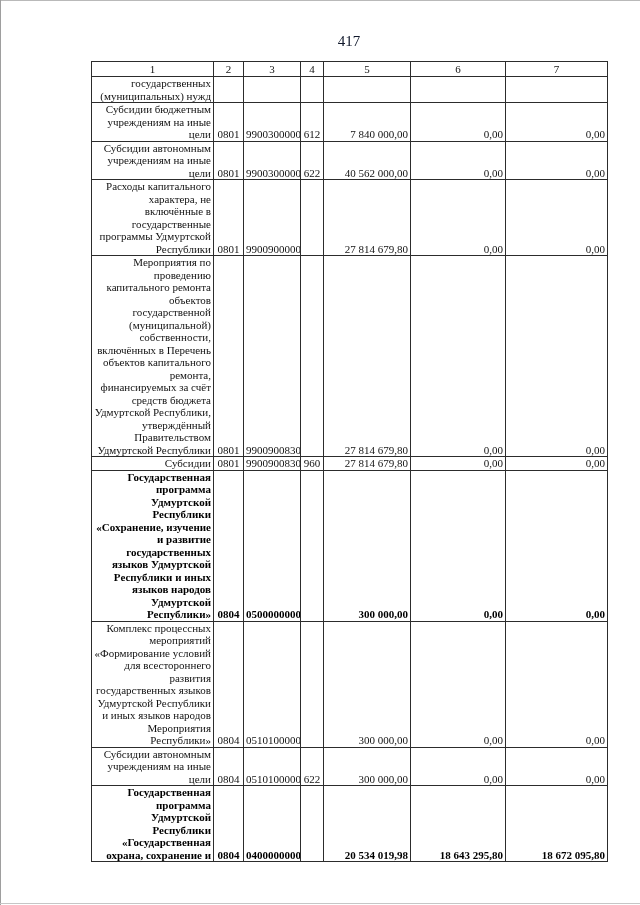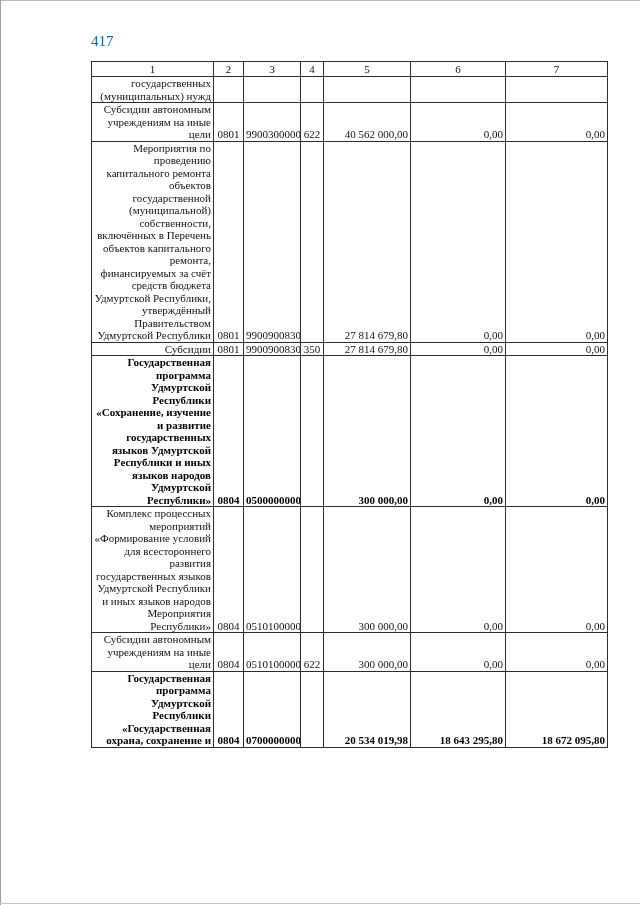--- a/index.html
+++ b/index.html
@@ -22,23 +22,24 @@
 
   .content {
     position: absolute;
     left: 91px;
     top: 0;
     width: 516px;
   }
   .page-number {
     margin-top: 33px;
     margin-bottom: 12px;
+    text-align: center;
     font-size: 15px;
     line-height: 16px;
-    color: #0369a1;
+    color: #0f172a;
   }
   table.budget {
     border-collapse: collapse;
     table-layout: fixed;
     width: 516px;
   }
   table.budget th,
   table.budget td {
     border: 1px solid #2c2c2c;
     font-family: "Liberation Serif", serif;
@@ -114,42 +115,60 @@
         <tr>
           <td class="desc">государственных (муниципальных) нужд</td>
           <td class="code"></td>
           <td class="code"></td>
           <td class="code"></td>
           <td class="num"></td>
           <td class="num"></td>
           <td class="num"></td>
         </tr>
         <tr>
+          <td class="desc">Субсидии бюджетным учреждениям на иные цели</td>
+          <td class="code">0801</td>
+          <td class="code">9900300000</td>
+          <td class="code">612</td>
+          <td class="num">7 840 000,00</td>
+          <td class="num">0,00</td>
+          <td class="num">0,00</td>
+        </tr>
+        <tr>
           <td class="desc">Субсидии автономным учреждениям на иные цели</td>
           <td class="code">0801</td>
           <td class="code">9900300000</td>
           <td class="code">622</td>
           <td class="num">40 562 000,00</td>
           <td class="num">0,00</td>
           <td class="num">0,00</td>
         </tr>
         <tr>
+          <td class="desc">Расходы капитального характера, не включённые в государственные программы Удмуртской Республики</td>
+          <td class="code">0801</td>
+          <td class="code">9900900000</td>
+          <td class="code"></td>
+          <td class="num">27 814 679,80</td>
+          <td class="num">0,00</td>
+          <td class="num">0,00</td>
+        </tr>
+        <tr>
           <td class="desc">Мероприятия по проведению капитального ремонта объектов государственной (муниципальной) собственности, включённых в Перечень объектов капитального ремонта, финансируемых за счёт средств бюджета Удмуртской Республики, утверждённый Правительством Удмуртской Республики</td>
           <td class="code">0801</td>
           <td class="code">9900900830</td>
           <td class="code"></td>
           <td class="num">27 814 679,80</td>
           <td class="num">0,00</td>
           <td class="num">0,00</td>
         </tr>
         <tr>
           <td class="desc">Субсидии</td>
           <td class="code">0801</td>
           <td class="code">9900900830</td>
-          <td class="code">350</td>
+          <td class="code">960</td>
           <td class="num">27 814 679,80</td>
           <td class="num">0,00</td>
           <td class="num">0,00</td>
         </tr>
         <tr class="bold">
           <td class="desc">Государственная программа Удмуртской Республики «Сохранение, изучение и развитие государственных языков Удмуртской Республики и иных языков народов Удмуртской Республики»</td>
           <td class="code">0804</td>
           <td class="code">0500000000</td>
           <td class="code"></td>
           <td class="num">300 000,00</td>
@@ -170,21 +189,21 @@
           <td class="code">0804</td>
           <td class="code">0510100000</td>
           <td class="code">622</td>
           <td class="num">300 000,00</td>
           <td class="num">0,00</td>
           <td class="num">0,00</td>
         </tr>
         <tr class="bold">
           <td class="desc">Государственная программа Удмуртской Республики «Государственная охрана, сохранение и</td>
           <td class="code">0804</td>
-          <td class="code">0700000000</td>
+          <td class="code">0400000000</td>
           <td class="code"></td>
           <td class="num">20 534 019,98</td>
           <td class="num">18 643 295,80</td>
           <td class="num">18 672 095,80</td>
         </tr>
       </tbody>
   </table>
 </div>
 
 </body></html>

